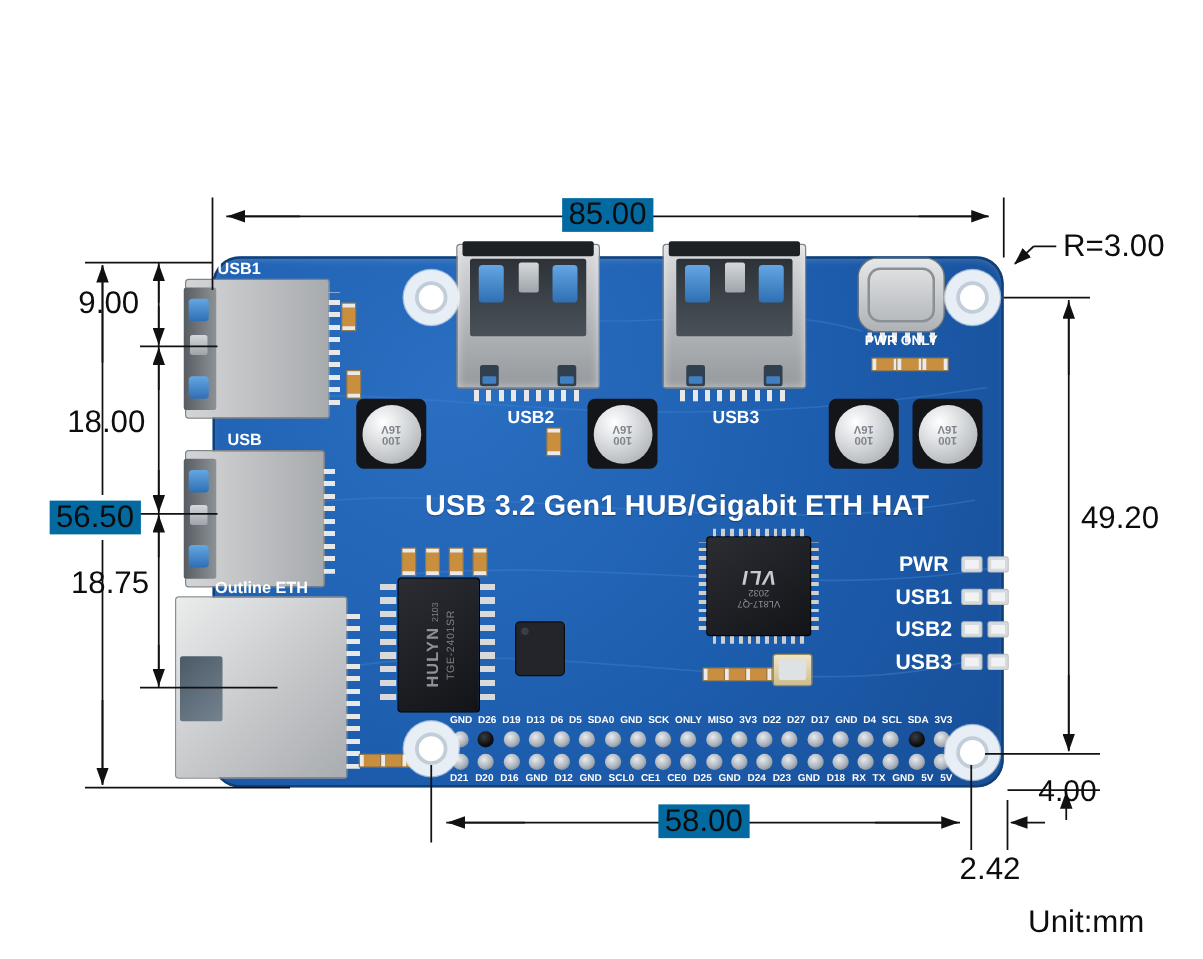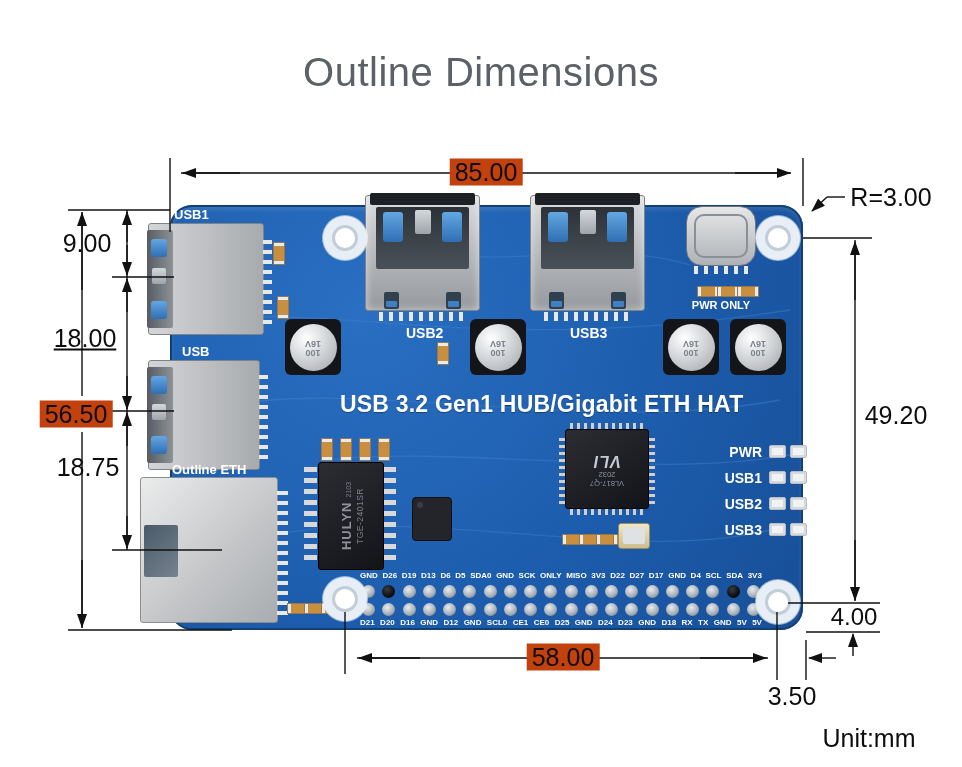--- a/index.html
+++ b/index.html
@@ -5,21 +5,21 @@
   html,body{margin:0;padding:0;background:#ffffff;}
   #canvas{position:relative;width:962px;height:767px;background:#ffffff;overflow:hidden;
           font-family:"Liberation Sans",sans-serif;}
   
   .page-title{position:absolute;left:0;right:0;top:50px;text-align:center;
               font-size:40px;font-weight:400;color:#5b6166;letter-spacing:.5px;}
   .unit-label{position:absolute;font-size:27px;color:#0d0d0d;font-weight:500;}
   
   .dim{position:absolute;transform:translate(-50%,-50%);font-size:25px;color:#0d0d0d;
        white-space:nowrap;z-index:7;line-height:1;}
-  .dim.mask{background:#c2410c;padding:1px 5px;}
+  .dim.mask{background:#0369a1;padding:1px 5px;}
   
   .overlay{position:absolute;left:0;top:0;z-index:6;pointer-events:none;}
   
   .board{position:absolute;left:170px;top:205px;width:633px;height:425px;z-index:1;}
   .board-surface{position:absolute;inset:0;border-radius:22px;
       background:radial-gradient(circle at 30% 25%,#2a6fc2,#1d5dad 55%,#174e97 100%);
       box-shadow:inset 0 0 0 2px #123f74, inset 0 3px 6px rgba(255,255,255,.18);}
   .trace{position:absolute;inset:0;border-radius:22px;overflow:hidden;}
   .silk{position:absolute;color:#ffffff;font-weight:bold;white-space:nowrap;z-index:4;}
   .board-title{font-size:23px;letter-spacing:.2px;text-align:center;text-shadow:0 1px 1px rgba(0,0,0,.35);}
@@ -78,37 +78,36 @@
   .res-v{position:absolute;width:10px;height:15px;background:#c98f3f;border-top:3px solid #e9eaeb;
         border-bottom:3px solid #e9eaeb;box-shadow:0 0 0 1px #93794d;z-index:2;}
   .qfn{position:absolute;background:#23252b;border:1px solid #0c0d10;border-radius:4px;z-index:2;}
   .qfn::after{content:"";position:absolute;left:4px;top:4px;width:6px;height:6px;border-radius:50%;background:#3a3d44;}
   .xtal{position:absolute;background:linear-gradient(180deg,#efe7c8,#cdbd8e);border:1px solid #9a8c5f;
         border-radius:3px;z-index:2;}
   .xtal::after{content:"";position:absolute;inset:4px;background:#dfe2e4;border-radius:2px;}
   
   .led-block{position:absolute;left:546px;top:236px;z-index:4;}
   .led-row{display:flex;align-items:center;height:21px;margin-bottom:5px;}
-  .led-row .lbl{width:46px;text-align:right;color:#fff;font-weight:bold;font-size:14px;margin-right:7px;}
+  .led-row .lbl{width:46px;text-align:center;color:#fff;font-weight:bold;font-size:17px;margin-right:7px;}
   .led-chip{width:15px;height:11px;background:#f1f2f3;border:1px solid #b9bec4;border-radius:2px;margin-right:4px;
         box-shadow:inset 0 0 0 2px #d7dadc;}
   
   .gpio-labels{position:absolute;left:190px;width:402px;display:flex;justify-content:space-between;
         color:#fff;font-weight:bold;font-size:8px;z-index:4;}
   .gpio-holes{position:absolute;left:192px;width:398px;display:flex;justify-content:space-between;z-index:3;}
   .gpio-hole{width:13px;height:13px;border-radius:50%;
         background:radial-gradient(circle at 40% 35%,#e8ebee,#a9b1ba 55%,#626c78);}
   .gpio-hole.black{background:radial-gradient(circle at 40% 35%,#3a3d41,#0c0d0f 60%);}
 </style>
 </head>
 <body>
 
 <div id="canvas">
 
-  <div class="page-title">Outline Dimensions</div>
 
   <div class="board">
     <div class="board-surface"></div>
     <svg class="trace" width="633" height="425">
       <g fill="none" stroke="#3f83cf" stroke-width="1.3" opacity="0.45">
         <path d="M20,120 C140,90 300,155 620,105"></path>
         <path d="M60,200 C200,175 420,230 610,195"></path>
         <path d="M100,330 C260,300 460,360 600,325"></path>
         <path d="M240,40 C330,70 420,30 520,60"></path>
         <path d="M150,255 C300,240 480,275 620,250"></path>
@@ -169,21 +168,21 @@
         <div class="slot" style="right:18px;"></div>
       </div>
       <div class="pins-h" style="left:14px;right:14px;bottom:2px;"></div>
     </div>
     <div class="silk" style="left:400px;top:120px;font-size:14px;">USB3</div>
 
     <div class="port" style="left:516px;top:1px;width:70px;height:60px;">
       <div class="usbc-body"></div>
       <div class="pins-h" style="left:8px;right:8px;bottom:-8px;height:8px;"></div>
     </div>
-    <div class="silk" style="left:505px;top:62px;width:92px;text-align:center;font-size:11px;margin-top:32px;">PWR ONLY</div>
+    <div class="silk" style="left:505px;top:62px;width:92px;text-align:center;font-size:11px;">PWR ONLY</div>
     <div class="res-h" style="left:528px;top:82px;"></div>
     <div class="res-h" style="left:548px;top:82px;"></div>
     <div class="res-h" style="left:568px;top:82px;"></div>
 
     <div class="cap" style="left:115px;top:114px;">
       <div class="top">
           <div class="mark">100 16V</div>
         </div>
     </div>
     <div class="cap" style="left:300px;top:114px;">
@@ -421,23 +420,23 @@
       <line x1="420" y1="658" x2="359" y2="658" marker-end="url(#ar)"></line>
       <line x1="700" y1="658" x2="766" y2="658" marker-end="url(#ar)"></line>
 
       <line x1="806" y1="640" x2="806" y2="680"></line>
       <line x1="836" y1="658" x2="809" y2="658" marker-end="url(#ar)"></line>
     </g>
   </svg>
 
   <div class="dim mask" style="left:486px;top:172px;">85.00</div>
   <div class="dim" style="left:87px;top:243px;">9.00</div>
-  <div class="dim" style="left:85px;top:338px;text-decoration:underline;">18.00</div>
+  <div class="dim" style="left:85px;top:338px;">18.00</div>
   <div class="dim mask" style="left:76px;top:414px;">56.50</div>
   <div class="dim" style="left:88px;top:467px;">18.75</div>
   <div class="dim" style="left:891px;top:197px;">R=3.00</div>
   <div class="dim" style="left:896px;top:415px;">49.20</div>
-  <div class="dim" style="left:854px;top:617px;font-size:24px;">4.00</div>
+  <div class="dim" style="left:854px;top:634px;font-size:24px;">4.00</div>
   <div class="dim mask" style="left:563px;top:657px;">58.00</div>
-  <div class="dim" style="left:792px;top:696px;">3.50</div>
+  <div class="dim" style="left:792px;top:696px;">2.42</div>
   <div class="dim unit-label" style="left:869px;top:738px;">Unit:mm</div>
 
 </div>
 
 </body></html>

